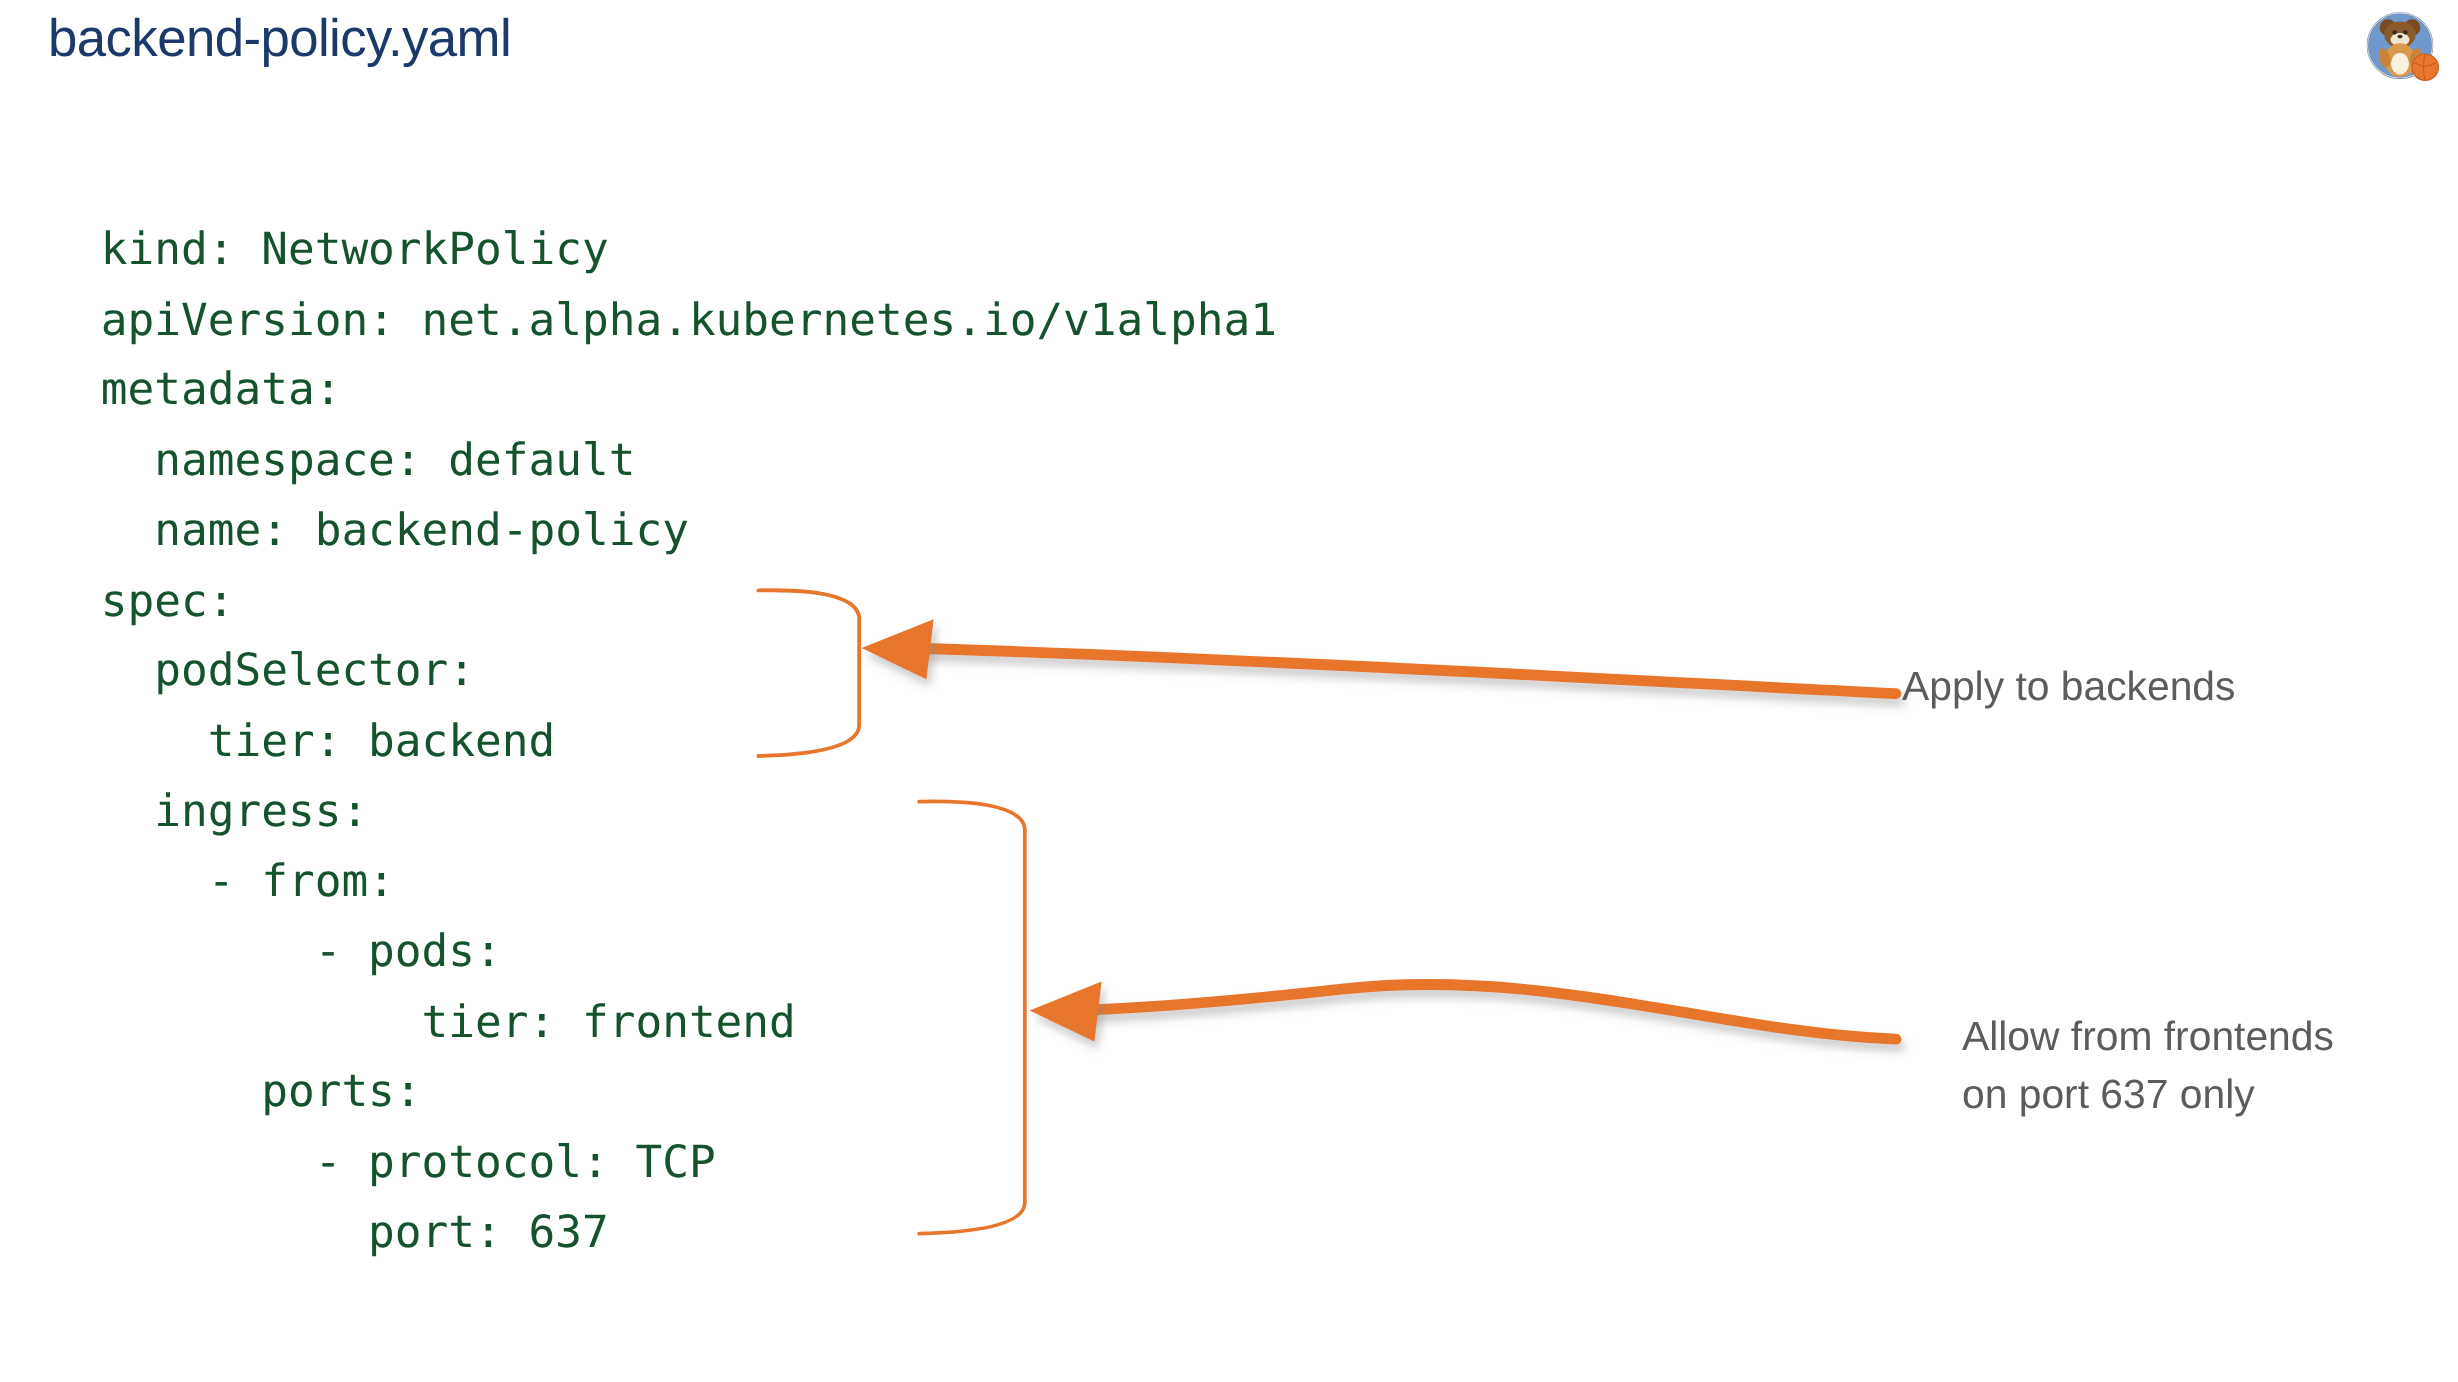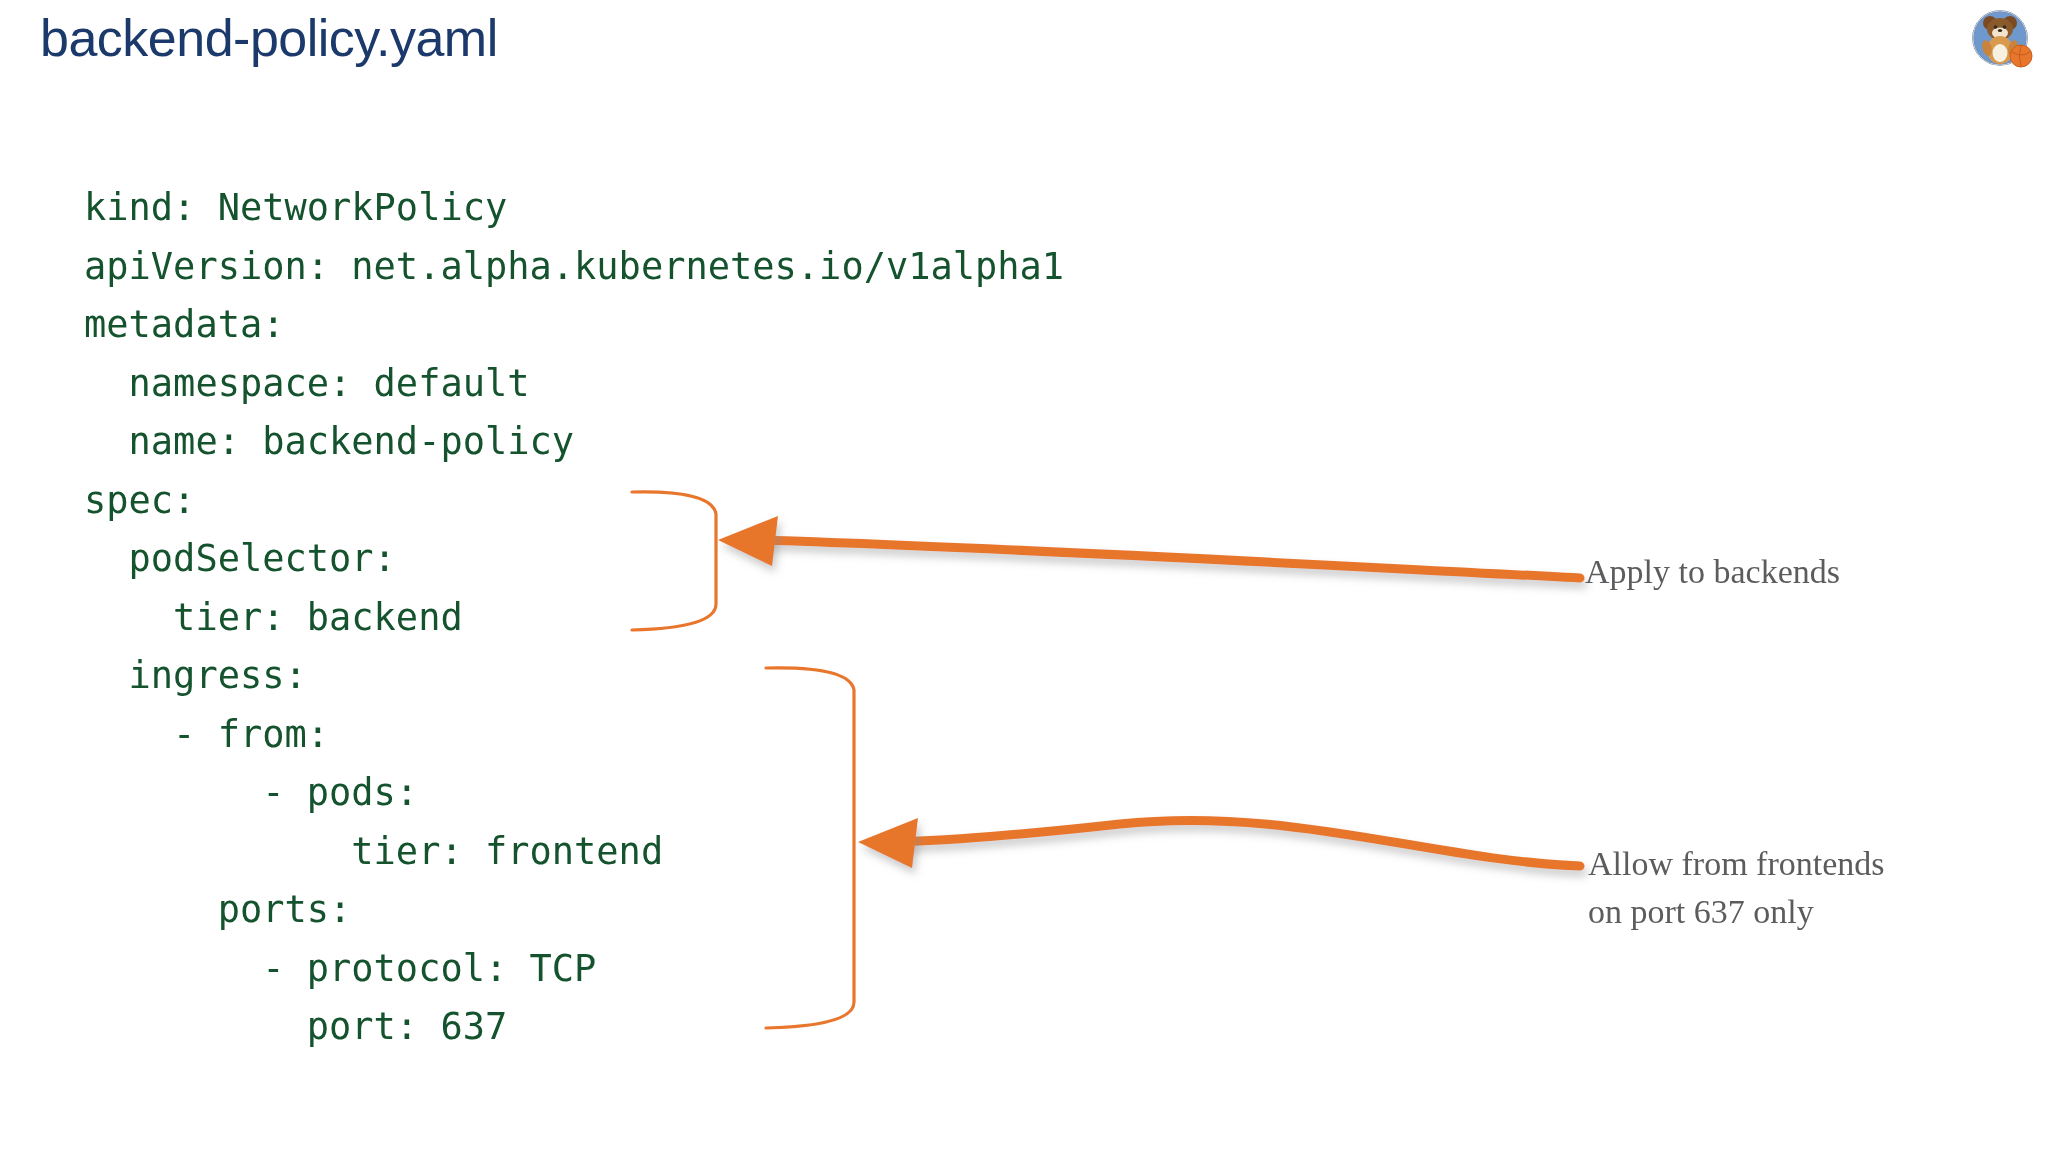--- a/index.html
+++ b/index.html
@@ -15,21 +15,21 @@
     font-family: "Liberation Sans", sans-serif;
     background: #ffffff;
   }
 
   
   #slide-title {
     position: absolute;
     left: 40px;
     top: 8px;
     font-family: "Liberation Sans", sans-serif;
-    font-size: 52px;
+    font-size: 44px;
     font-weight: 400;
     color: #1b3a6b;
     letter-spacing: -0.5px;
     white-space: nowrap;
   }
 
   
   #mascot-logo {
     position: absolute;
     right: 14px;
@@ -52,28 +52,28 @@
   }
   .code-line {
     white-space: pre;
     display: block;
     height: 58.5px;
   }
 
   
   .annotation-label {
     position: absolute;
-    font-family: Liberation Serif, serif;
+    font-family: Liberation Sans, sans-serif;
     font-size: 34px;
     color: #5c5c5e;
     line-height: 48px;
     white-space: pre-line;
   }
   #annot-1-label { left: 1585px; top: 548px; }
-  #annot-2-label { left: 1588px; top: 840px; }
+  #annot-2-label { left: 1635px; top: 840px; }
 
   
   #overlay-svg {
     position: absolute;
     left: 0;
     top: 0;
     width: 2048px;
     height: 1152px;
     pointer-events: none;
   }

